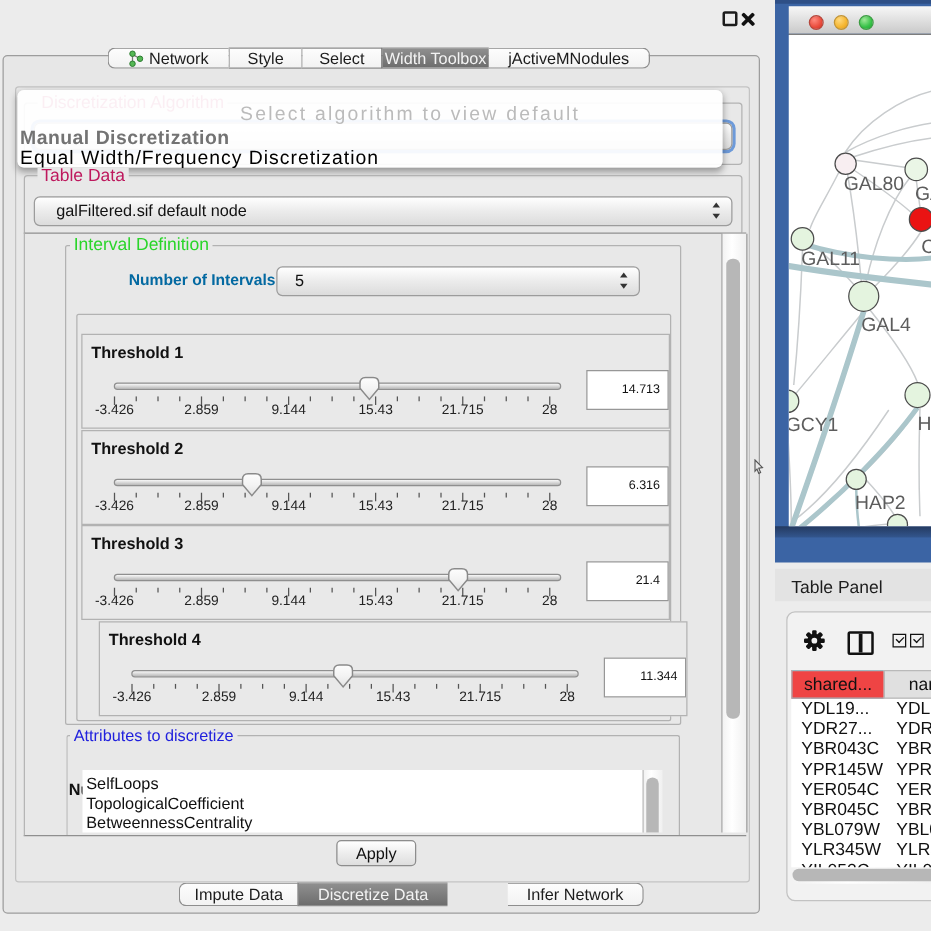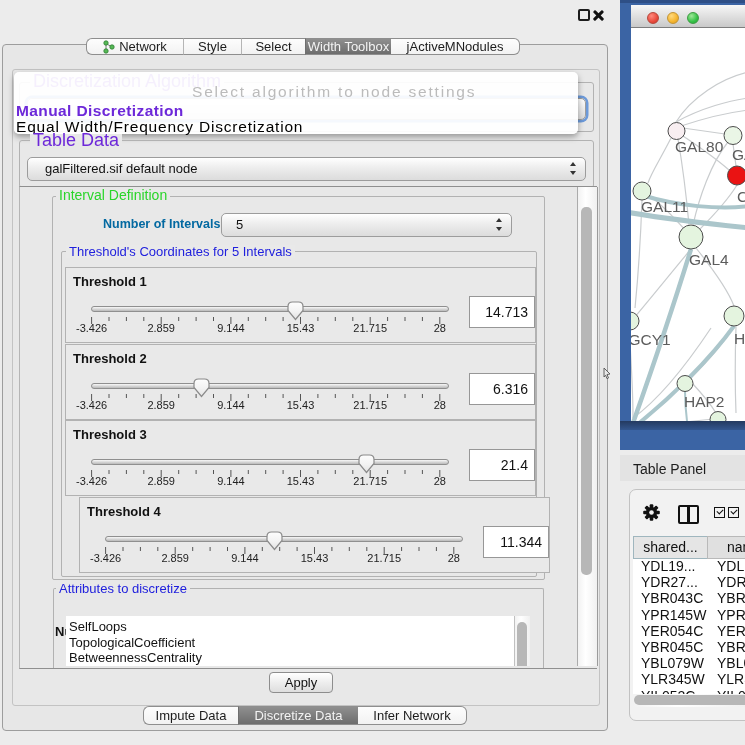--- a/index.html
+++ b/index.html
@@ -16,32 +16,32 @@
 
 .tabrow{display:flex;height:22px;font-size:13px;color:#1c1c1c;}
 .tab{background:linear-gradient(#fdfdfd,#f2f2f2);border-top:1px solid #8e8e8e;border-bottom:1px solid #8e8e8e;display:flex;align-items:center;justify-content:center;white-space:nowrap;}
 .tab.first{border-left:1px solid #8e8e8e;border-radius:6px 0 0 6px;}
 .tab.last{border-right:1px solid #8e8e8e;border-radius:0 6px 6px 0;}
 .tab.sep{border-left:1px solid #b5b5b5;}
 .tab.sel{background:linear-gradient(#8f8f8f,#6d6d6d);color:#f3f3f3;border-left:1px solid #6f6f6f;}
 #top-tabs{left:86px;top:33px;align-items:flex-end;}
 
 .group{border:1px solid #b2b2b2;border-radius:3px;}
-.gtitle{position:absolute;background:#e8e8e8;padding:0 3px;font-size:18px;color:#6d28d9;line-height:13px;}
+.gtitle{position:absolute;background:#e8e8e8;padding:0 3px;font-size:14px;color:#be185d;line-height:13px;}
 
 .combo{background:linear-gradient(#ffffff,#ededed 45%,#dcdcdc);border:1px solid #9c9c9c;border-radius:5px;font-size:13px;color:#111;}
 .combo .cv{position:absolute;top:3px;}
 .arr{position:absolute;width:0;height:0;border-left:3.5px solid transparent;border-right:3.5px solid transparent;}
 .arr.up{border-bottom:4.5px solid #333;}
 .arr.dn{border-top:4.5px solid #333;}
 
 .thbox{position:absolute;left:65px;width:469px;height:74px;border:1px solid #b2b2b2;background:#e9e9e9;}
 .thbox .tl{position:absolute;left:7px;top:6px;font-size:13px;font-weight:bold;color:#111;}
 .track{position:absolute;left:25px;top:38px;width:356px;height:4px;background:linear-gradient(#f8f8f8,#b9b9b9);border:1px solid #8f8f8f;border-radius:3px;}
-.vbox{position:absolute;left:403px;top:28px;width:58px;height:30px;background:#fff;border:1px solid #979797;font-size:14px;color:#111;text-align:right;line-height:30px;padding-right:6px;}
+.vbox{position:absolute;left:403px;top:28px;width:58px;height:30px;background:#fff;border:1px solid #979797;font-size:10px;color:#111;text-align:right;line-height:30px;padding-right:6px;}
 .ticklbl{position:absolute;top:54px;font-size:11px;color:#222;width:60px;text-align:center;margin-left:-30px;}
 
 .btn{background:linear-gradient(#ffffff,#ececec 55%,#dedede);border:1px solid #8d8d8d;border-radius:4px;font-size:13px;color:#111;text-align:center;}
 
 .sbtrack{background:linear-gradient(90deg,#f2f2f2,#ffffff 40%,#f0f0f0);}
 .sbthumb{background:#b7b7b7;border-radius:5px;}
 
 #popup{left:14px;top:72px;width:564px;height:62px;background:rgba(255,255,255,0.93);border-radius:5px;box-shadow:0 3px 6px rgba(0,0,0,0.35);font-size:13px;}
 </style>
 </head>
@@ -71,22 +71,22 @@
   <div class="tab sep" style="width:63px;">Select</div>
   <div class="tab sel" style="width:85px;">Width Toolbox</div>
   <div class="tab last" style="width:128px;">jActiveMNodules</div>
 </div>
 
 <div class="abs group" style="left:19px;top:82px;width:573px;height:48px;"></div>
 <div class="gtitle" style="left:30px;top:75px;">Discretization Algorithm</div>
 <div class="abs combo" style="left:27px;top:98px;width:557px;height:20px;box-shadow:0 0 0 2.5px rgba(95,145,215,0.9);"></div>
 
 <div class="abs" id="popup">
-  <div style="position:absolute;left:178px;top:11px;color:#bbbbbb;font-size:15.5px;letter-spacing:1.8px;">Select algorithm to node settings</div>
-  <div style="position:absolute;left:2px;top:30px;font-weight:bold;color:#6d28d9;font-size:15.5px;letter-spacing:0.4px;">Manual Discretization</div>
+  <div style="position:absolute;left:178px;top:11px;color:#bbbbbb;font-size:15.5px;letter-spacing:1.8px;">Select algorithm to view default</div>
+  <div style="position:absolute;left:2px;top:30px;font-weight:bold;color:#737373;font-size:15.5px;letter-spacing:0.4px;">Manual Discretization</div>
   <div style="position:absolute;left:2px;top:46px;color:#000;font-size:15.5px;letter-spacing:0.8px;">Equal Width/Frequency Discretization</div>
 </div>
 
 <div class="abs group" style="left:19px;top:140px;width:573px;height:46px;"></div>
 <div class="gtitle" style="left:30px;top:134px;">Table Data</div>
 <div class="abs combo" style="left:27px;top:157px;width:557px;height:22px;">
   <div class="cv" style="left:17px;">galFiltered.sif default node</div>
   <div class="arr up" style="right:9px;top:4px;"></div>
   <div class="arr dn" style="right:9px;top:13px;"></div>
 </div>
@@ -100,21 +100,20 @@
 <div class="gtitle" style="left:56px;top:189px;color:#2ad52a;font-size:14px;">Interval Definition</div>
 
 <div class="abs" style="left:103px;top:217px;font-size:12.5px;font-weight:bold;color:#0369a1;">Number of Intervals</div>
 <div class="abs combo" style="left:221px;top:213px;width:289px;height:22px;">
   <div class="cv" style="left:14px;">5</div>
   <div class="arr up" style="right:9px;top:4px;"></div>
   <div class="arr dn" style="right:9px;top:13px;"></div>
 </div>
 
 <div class="abs" style="left:61px;top:251px;width:474px;height:324px;border:1px solid #b2b2b2;border-radius:2px;"></div>
-<div class="gtitle" style="left:66px;top:245px;color:#2121dd;font-size:13px;background:#e9e9e9;">Threshold's Coordinates for 5 Intervals</div>
 
 <div class="thbox" style="top:267px;">
   <div class="tl">Threshold 1</div>
   <div class="track"></div>
   <svg style="position:absolute;left:24px;top:49px;" width="352" height="8" viewBox="0 0 352 8">
         <line x1="1.6" y1="0" x2="1.6" y2="7" stroke="#555" stroke-width="1"></line>
         <line x1="19.0" y1="0" x2="19.0" y2="4" stroke="#555" stroke-width="1"></line>
         <line x1="36.4" y1="0" x2="36.4" y2="4" stroke="#555" stroke-width="1"></line>
         <line x1="53.8" y1="0" x2="53.8" y2="4" stroke="#555" stroke-width="1"></line>
         <line x1="71.2" y1="0" x2="71.2" y2="7" stroke="#555" stroke-width="1"></line>
@@ -293,21 +292,21 @@
   <div style="padding:3px 0 0 3px;line-height:15.7px;">SelfLoops<br>TopologicalCoefficient<br>BetweennessCentrality</div>
 </div>
 <div class="abs sbtrack" style="left:514px;top:616px;width:15px;height:50px;border-left:1px solid #c0c0c0;"></div>
 <div class="abs sbthumb" style="left:517px;top:622px;width:10px;height:44px;border-radius:5px 5px 0 0;"></div>
 
 <div class="abs btn" style="left:269px;top:672px;width:62px;height:19px;line-height:19px;">Apply</div>
 
 <div class="abs tabrow" id="bot-tabs" style="left:143px;top:706px;height:19px;">
   <div class="tab first" style="width:94px;">Impute Data</div>
   <div class="tab sel" style="width:119px;">Discretize Data</div>
-  <div class="tab last" style="width:108px;">Infer Network</div>
+  <div class="tab last" style="width:108px;margin-left:48px;">Infer Network</div>
 </div>
 
 <svg class="abs" style="left:602px;top:367px;" width="10" height="13" viewBox="0 0 10 13">
   <path d="M2,1 L8,7 L5,7.5 L6.5,11 L5,11.7 L3.6,8.2 L2,10 Z" fill="#e8e8e8" stroke="#555" stroke-width="0.9"></path>
 </svg>
 
 <div class="abs" style="left:620px;top:0;width:125px;height:450px;background:#3b64a4;"></div>
 <div class="abs" style="left:620px;top:0;width:125px;height:3px;background:#2e4f86;"></div>
 <div class="abs" style="left:620px;top:421px;width:125px;height:9px;background:linear-gradient(#243a60,#33568e);"></div>
 
@@ -392,21 +391,21 @@
   <div style="position:absolute;left:7px;top:0;width:2.5px;height:15px;background:#111;"></div>
 </div>
 <div class="abs" style="left:714px;top:507px;width:9px;height:9px;border:1.6px solid #111;">
       <div style="position:absolute;left:1.5px;top:0.5px;width:5px;height:3px;border-left:1.6px solid #111;border-bottom:1.6px solid #111;transform:rotate(-45deg);"></div>
     </div>
 <div class="abs" style="left:728px;top:507px;width:9px;height:9px;border:1.6px solid #111;">
       <div style="position:absolute;left:1.5px;top:0.5px;width:5px;height:3px;border-left:1.6px solid #111;border-bottom:1.6px solid #111;transform:rotate(-45deg);"></div>
     </div>
 
 <div class="abs" style="left:633px;top:536px;width:112px;height:158px;background:#fff;overflow:hidden;font-size:14px;color:#111;">
-  <div style="position:absolute;left:0;top:0;width:73px;height:21px;background:#e5e5e5;border:1px solid #9fb6be;text-align:center;line-height:21px;">shared...</div>
+  <div style="position:absolute;left:0;top:0;width:73px;height:21px;background:#ef4444;border:1px solid #9fb6be;text-align:center;line-height:21px;">shared...</div>
   <div style="position:absolute;left:74px;top:0;width:73px;height:21px;background:#e0e0e0;border:1px solid #b9b9b9;text-align:center;line-height:21px;">name</div>
   <div style="position:absolute;left:8px;top:22px;line-height:16.2px;">YDL19...<br>YDR27...<br>YBR043C<br>YPR145W<br>YER054C<br>YBR045C<br>YBL079W<br>YLR345W<br>YIL052C</div>
   <div style="position:absolute;left:84px;top:22px;line-height:16.2px;">YDL194W<br>YDR277C<br>YBR043C<br>YPR145W<br>YER054C<br>YBR045C<br>YBL079W<br>YLR345W<br>YIL052C</div>
 </div>
 <div class="abs sbtrack" style="left:633px;top:694px;width:112px;height:13px;"></div>
 <div class="abs sbthumb" style="left:634px;top:695px;width:115px;height:10px;"></div>
 
 </div>
 
 </body></html>

